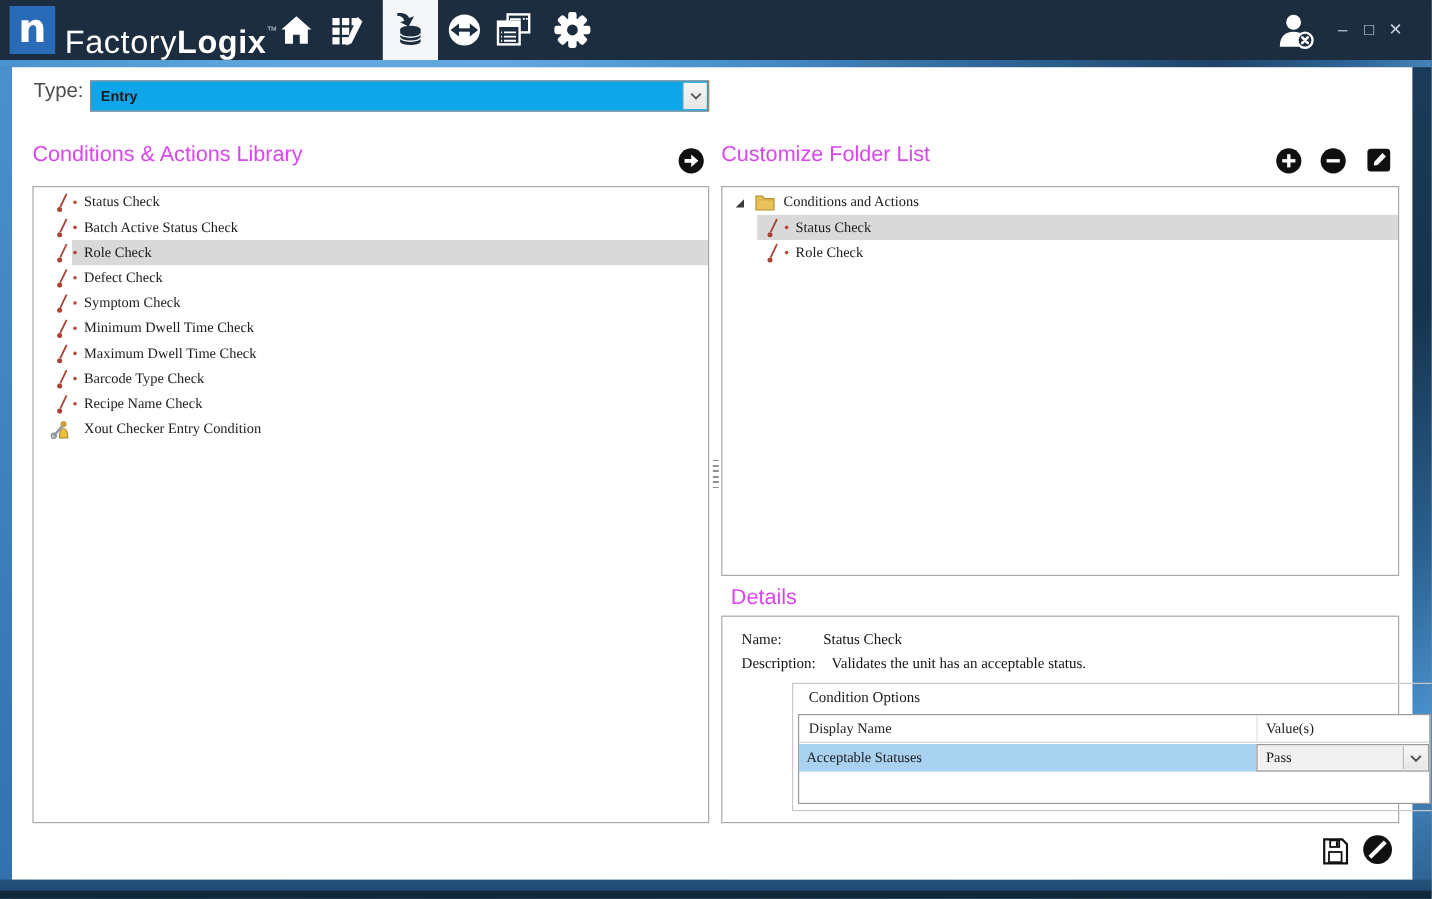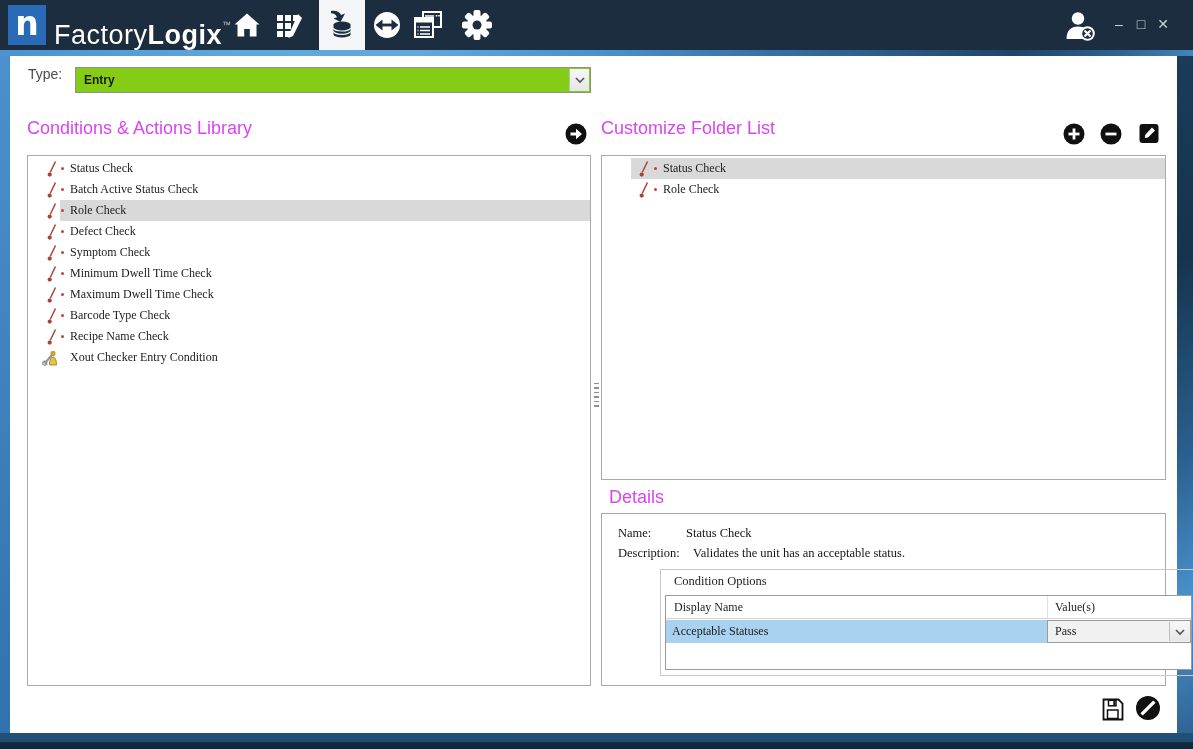--- a/index.html
+++ b/index.html
@@ -31,22 +31,22 @@
   .brand .light { font-weight: normal; }
   .brand .bold  { font-weight: bold; }
   .brand .tm { font-size:9px; vertical-align:16px; color:#b9c4cc; letter-spacing:0; }
   .nav-btn { position:absolute; top:0; width:46px; height:50px; display:flex; align-items:center; justify-content:center; }
   .nav-btn.active-tab { background:#f4f6f7; }
   .win-ctrl { position:absolute; top:13px; width:18px; height:22px; text-align:center;
     color:#c7d3da; font-size:14px; line-height:22px; }
   .user-btn { position:absolute; left:1063px; top:9px; width:34px; height:34px; }
 
   
-  .type-label { position:absolute; left:28px; top:66px; font-size:14px; color:#4c4c4c; }
-  .combo { position:absolute; background:#84cc16; border:1px solid #8f8f8f; }
+  .type-label { position:absolute; left:28px; top:66px; font-size:17px; color:#4c4c4c; }
+  .combo { position:absolute; background:#0ea5e9; border:1px solid #8f8f8f; }
   .combo .combo-text { position:absolute; left:8px; top:0; bottom:0; display:flex; align-items:center;
     font-size:12px; font-weight:bold; color:#1a1a1a; white-space:nowrap; }
   .combo .combo-btn { position:absolute; right:1px; top:1px; bottom:1px; width:20px;
     background:linear-gradient(180deg,#f7f7f7,#e6e6e6); border-left:1px solid #bdbdbd;
     display:flex; align-items:center; justify-content:center; }
   .type-combo { left:75px; top:67px; width:516px; height:26px; }
 
   
   .sec-title { position:absolute; font-size:18px; color:#d946ef; }
   .icon-btn { position:absolute; width:22px; height:22px; }
@@ -342,20 +342,30 @@
     </svg>
 
     <span class="lbl">Xout Checker Entry Condition</span>
   </div>
 </div>
   </div>
 
   <div class="splitter"></div>
 
   <div class="panel panel-right">
+    <div class="tree-root">
+      <svg class="expander" width="9" height="9" viewBox="0 0 9 9">
+        <polygon points="8,1 8,8 1,8" fill="#3c3c3c"></polygon>
+      </svg>
+      <svg class="folder" width="17" height="15" viewBox="0 0 17 15">
+        <path d="M1 2.5 h5.5 l1.5 2 h8 v9.5 h-15 z" fill="#e8c35c" stroke="#b08f2e" stroke-width="1"></path>
+        <path d="M1 5.5 h15" stroke="#d8ae42" stroke-width="1"></path>
+      </svg>
+      <span class="lbl">Conditions and Actions</span>
+    </div>
     <div id="tree-list">
   <div class="tree-row selected">
     <span class="hl"></span>
     <svg class="row-ico cond" width="12" height="18" viewBox="0 0 12 18">
       <line x1="9.5" y1="1.5" x2="4.2" y2="12.5" stroke="#a84338" stroke-width="1.5"></line>
       <circle cx="3.7" cy="14.6" r="2.1" fill="#a84338"></circle>
     </svg>
     <span class="bullet"></span>
     <span class="lbl">Status Check</span>
   </div>

